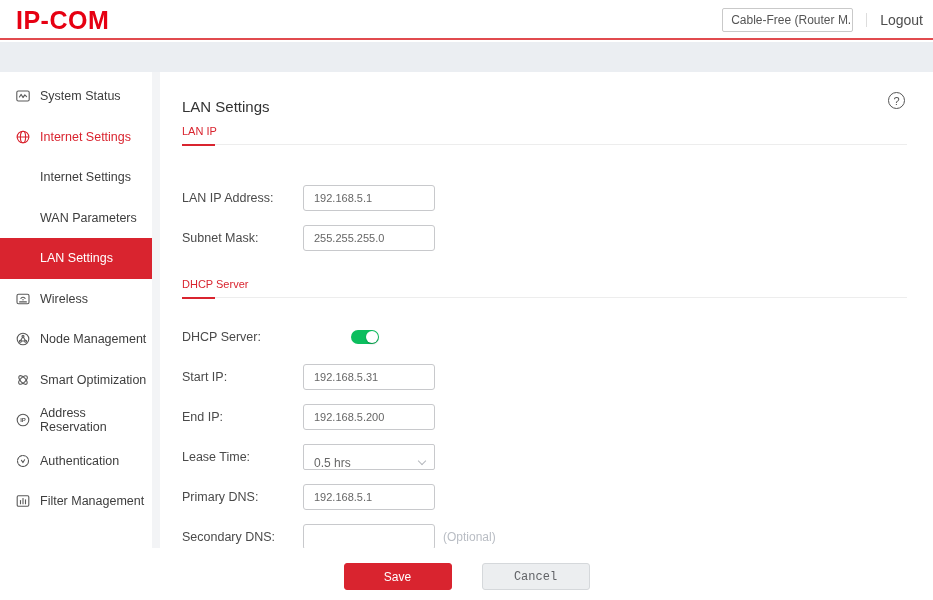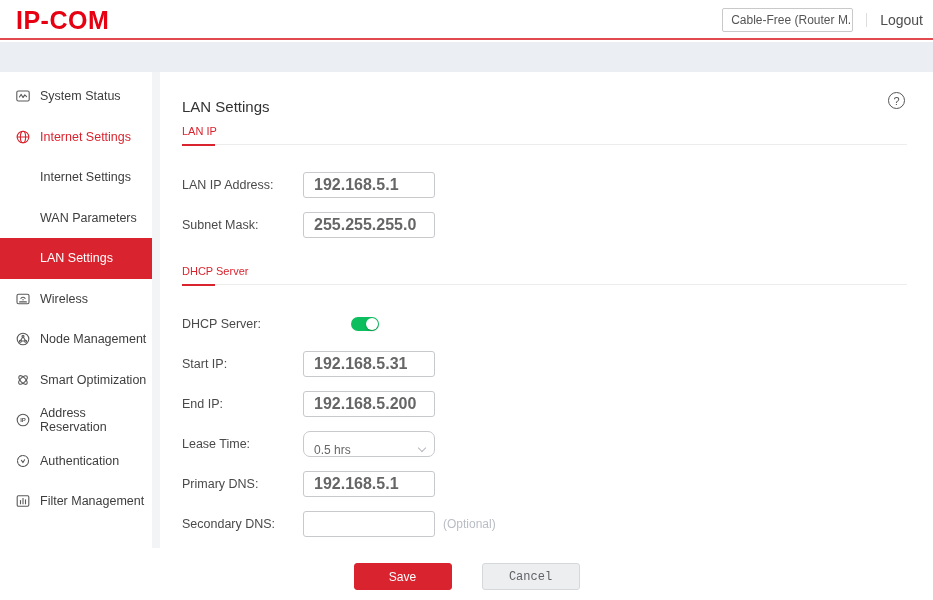--- a/index.html
+++ b/index.html
@@ -36,38 +36,38 @@
   
   .content { position:absolute; top:72px; left:160px; width:773px; height:476px; background:#fff;
              padding:0 26px 0 22px; }
   .page-title { margin:0; padding-top:26px; line-height:18px; font-size:15px; font-weight:400; color:#333; }
   .help { position:absolute; top:20px; right:28px; width:17px; height:17px; border:1.3px solid #555; border-radius:50%;
           display:flex; align-items:center; justify-content:center; font-size:11px; color:#555; cursor:pointer; }
   .section-tab { margin-top:8px; line-height:14px; padding-bottom:6px; font-size:11px; color:#d9242f;
                  border-bottom:1px solid #ededed; position:relative; }
   .section-tab::after { content:""; position:absolute; left:0; bottom:-2px; width:33px; height:2.5px; background:#d9242f; }
   .form-row { display:flex; align-items:center; height:26px; margin-top:14px; }
-  .form-row.first { margin-top:27px; }
+  .form-row.first { margin-top:40px; }
   .form-row.gap-top { margin-top:26px;gap:48px; }
   .f-label { width:121px; flex:none; font-size:12.5px; color:#4a4a4a; }
   .f-input { width:132px; height:26px; border:1px solid #c8c9cc; border-radius:3px; padding:0 10px;
-             font-size:16px; color:#666; font-family:"Liberation Sans", sans-serif; background:#fff; outline:none;font-weight:bold; }
-  .f-select { width:132px; height:26px; border:1px solid #c8c9cc; border-radius:7px; padding:11px 9px 0 10px;
+             font-size:11px; color:#666; font-family:"Liberation Sans", sans-serif; background:#fff; outline:none; }
+  .f-select { width:132px; height:26px; border:1px solid #c8c9cc; border-radius:2px; padding:11px 9px 0 10px;
               font-size:12px; color:#666; background:#fff; display:flex; align-items:center;
               justify-content:space-between; cursor:pointer; }
   .f-select .chev { border-color:#b5b8bd; }
   .hint { margin-left:8px; font-size:12px; color:#b9bdc4; }
   
   .toggle { width:28px; height:14px; border-radius:7px; background:#0cbe5e; position:relative; cursor:pointer; }
   .toggle .knob { position:absolute; right:1px; top:1px; width:12px; height:12px; border-radius:50%; background:#fff;
                   box-shadow:0 1px 2px rgba(0,0,0,.25); }
   
   .footer { position:absolute; top:548px; left:0; width:933px; height:52px; background:#fff;
             display:flex; justify-content:center; gap:30px; padding-top:15px; z-index:4; }
-  .btn { width:98px; height:27px; border-radius:3px; font-size:12px; font-family:"Liberation Sans", sans-serif;
+  .btn { width:108px; height:27px; border-radius:3px; font-size:12px; font-family:"Liberation Sans", sans-serif;
          display:flex; align-items:center; justify-content:center; cursor:pointer; }
   .btn-save { background:#d9242f; color:#fff; border:1px solid #d9242f; }
   .btn-cancel { background:#eceef0; color:#606266; border:1px solid #d5d8db;font-family:Liberation Mono, monospace; }
 </style>
 </head>
 <body>
 
 <div class="header">
   <div class="logo">IP-COM</div>
   <div class="header-right">

